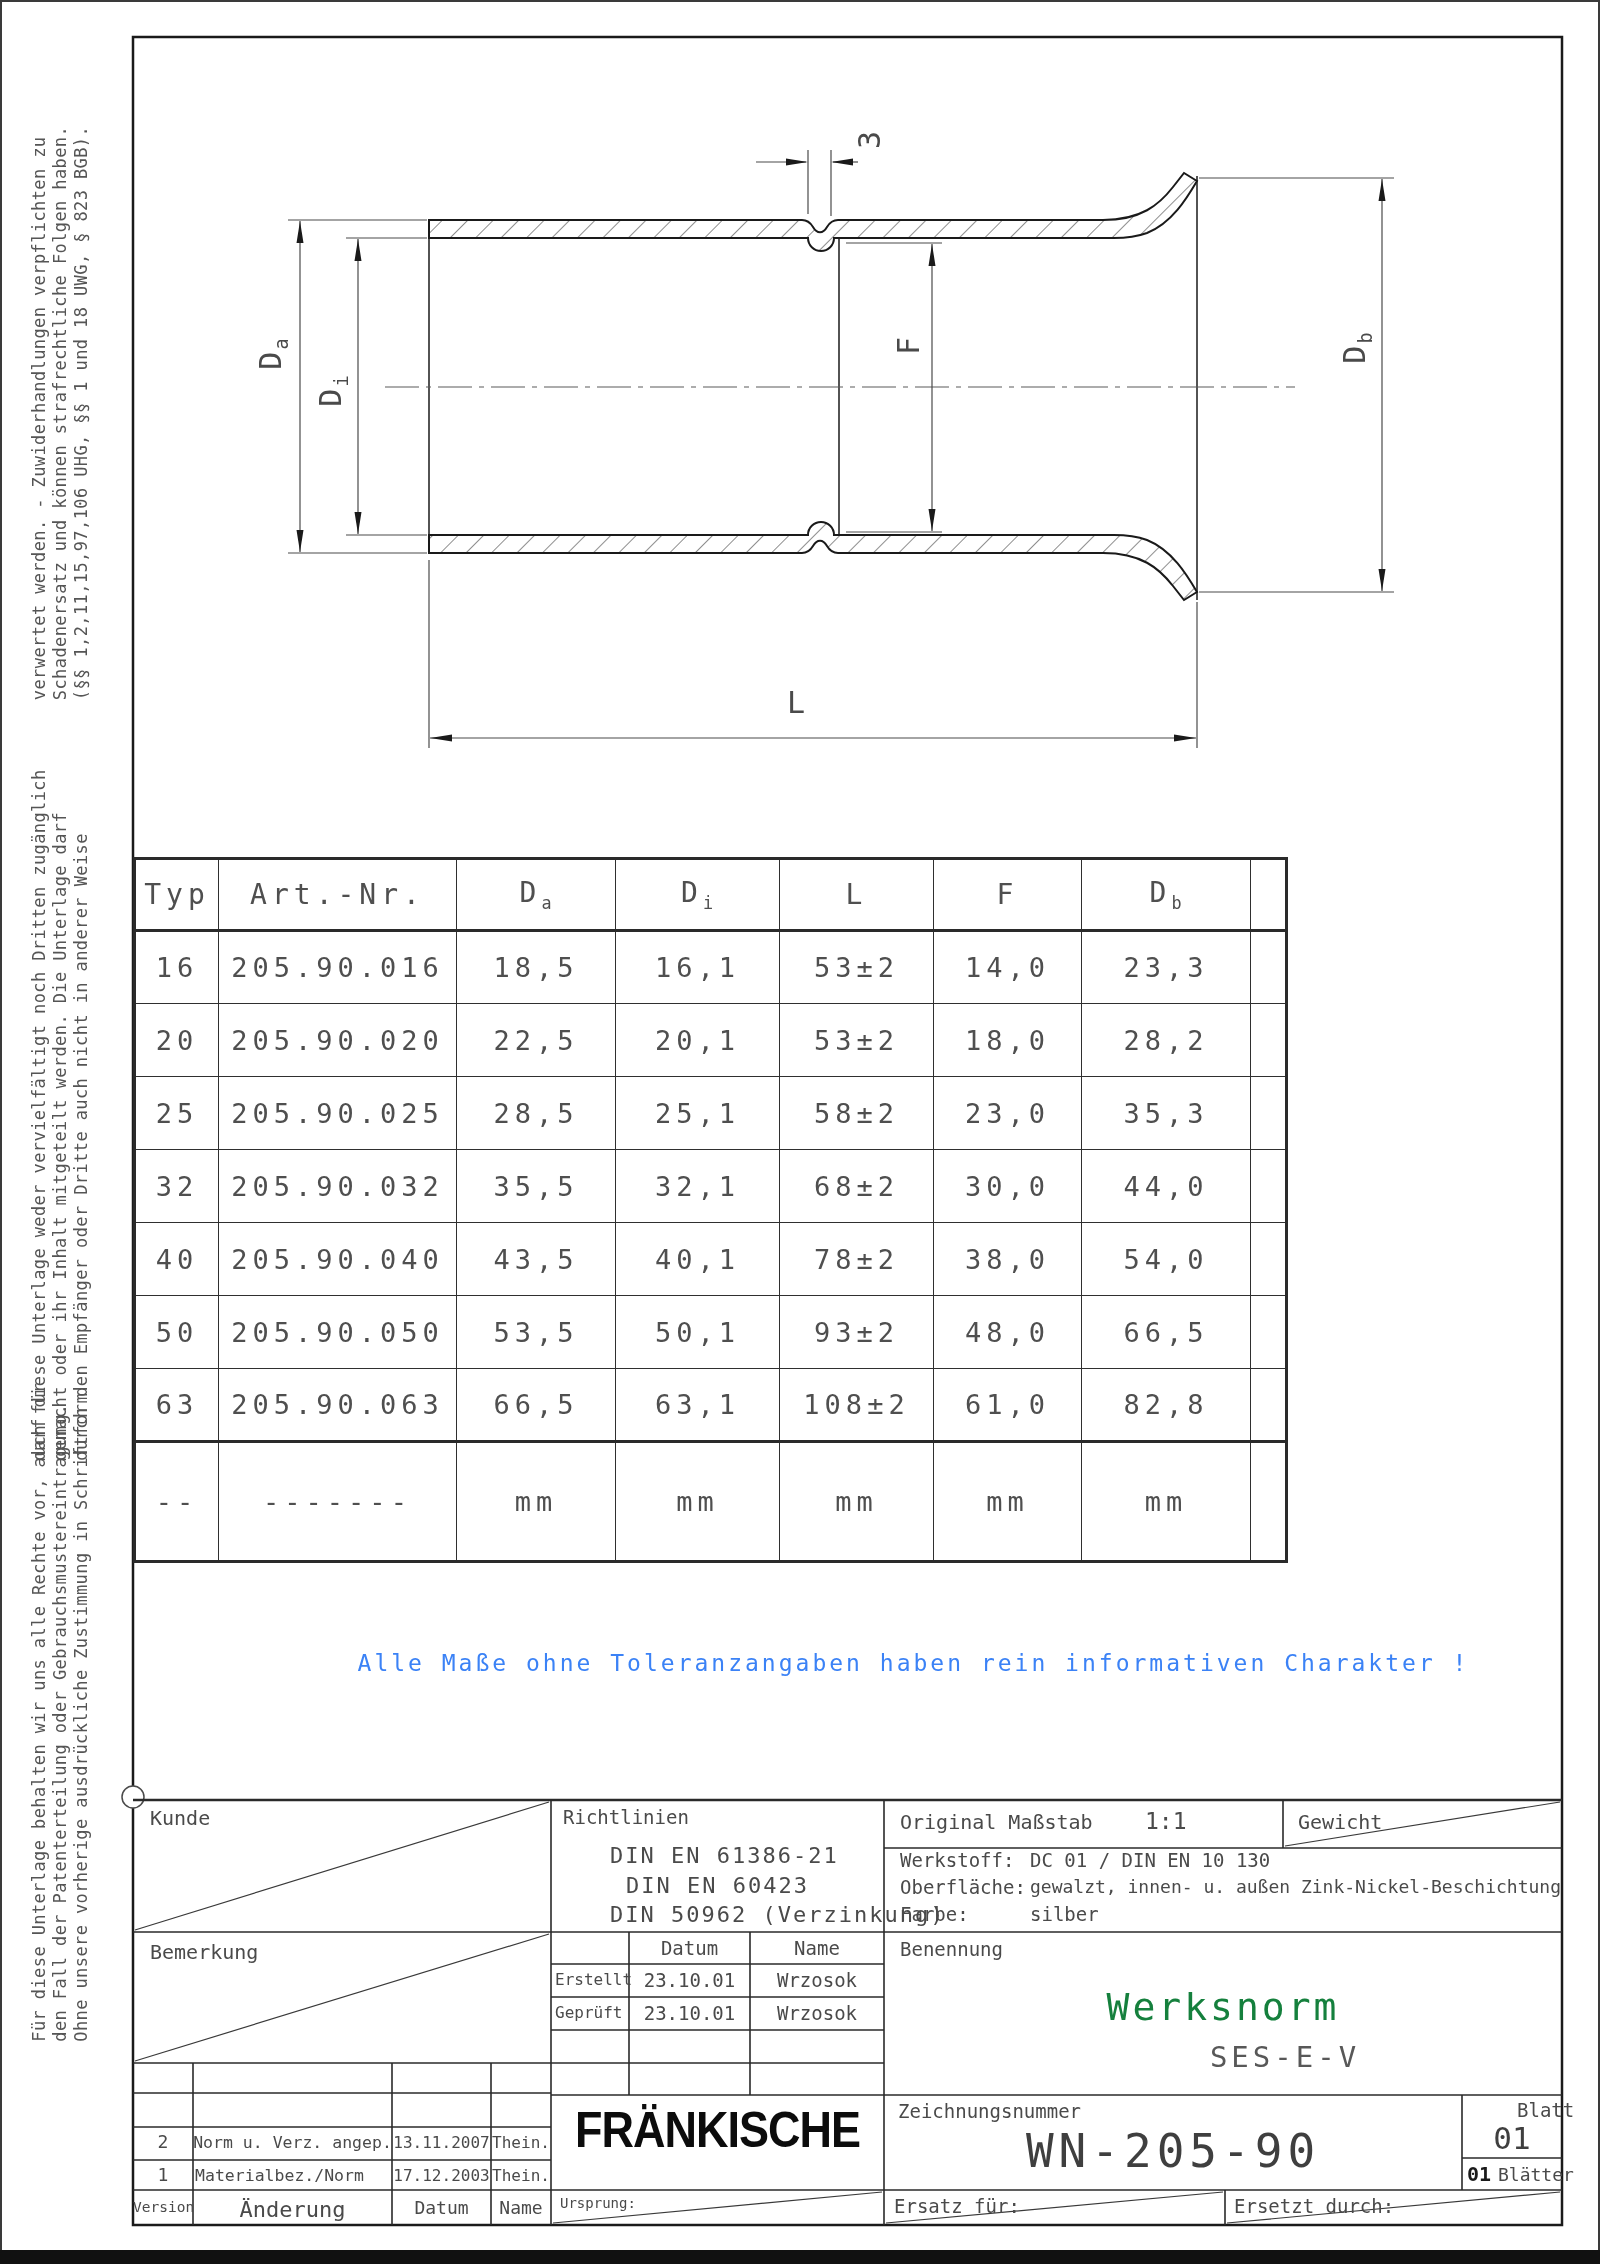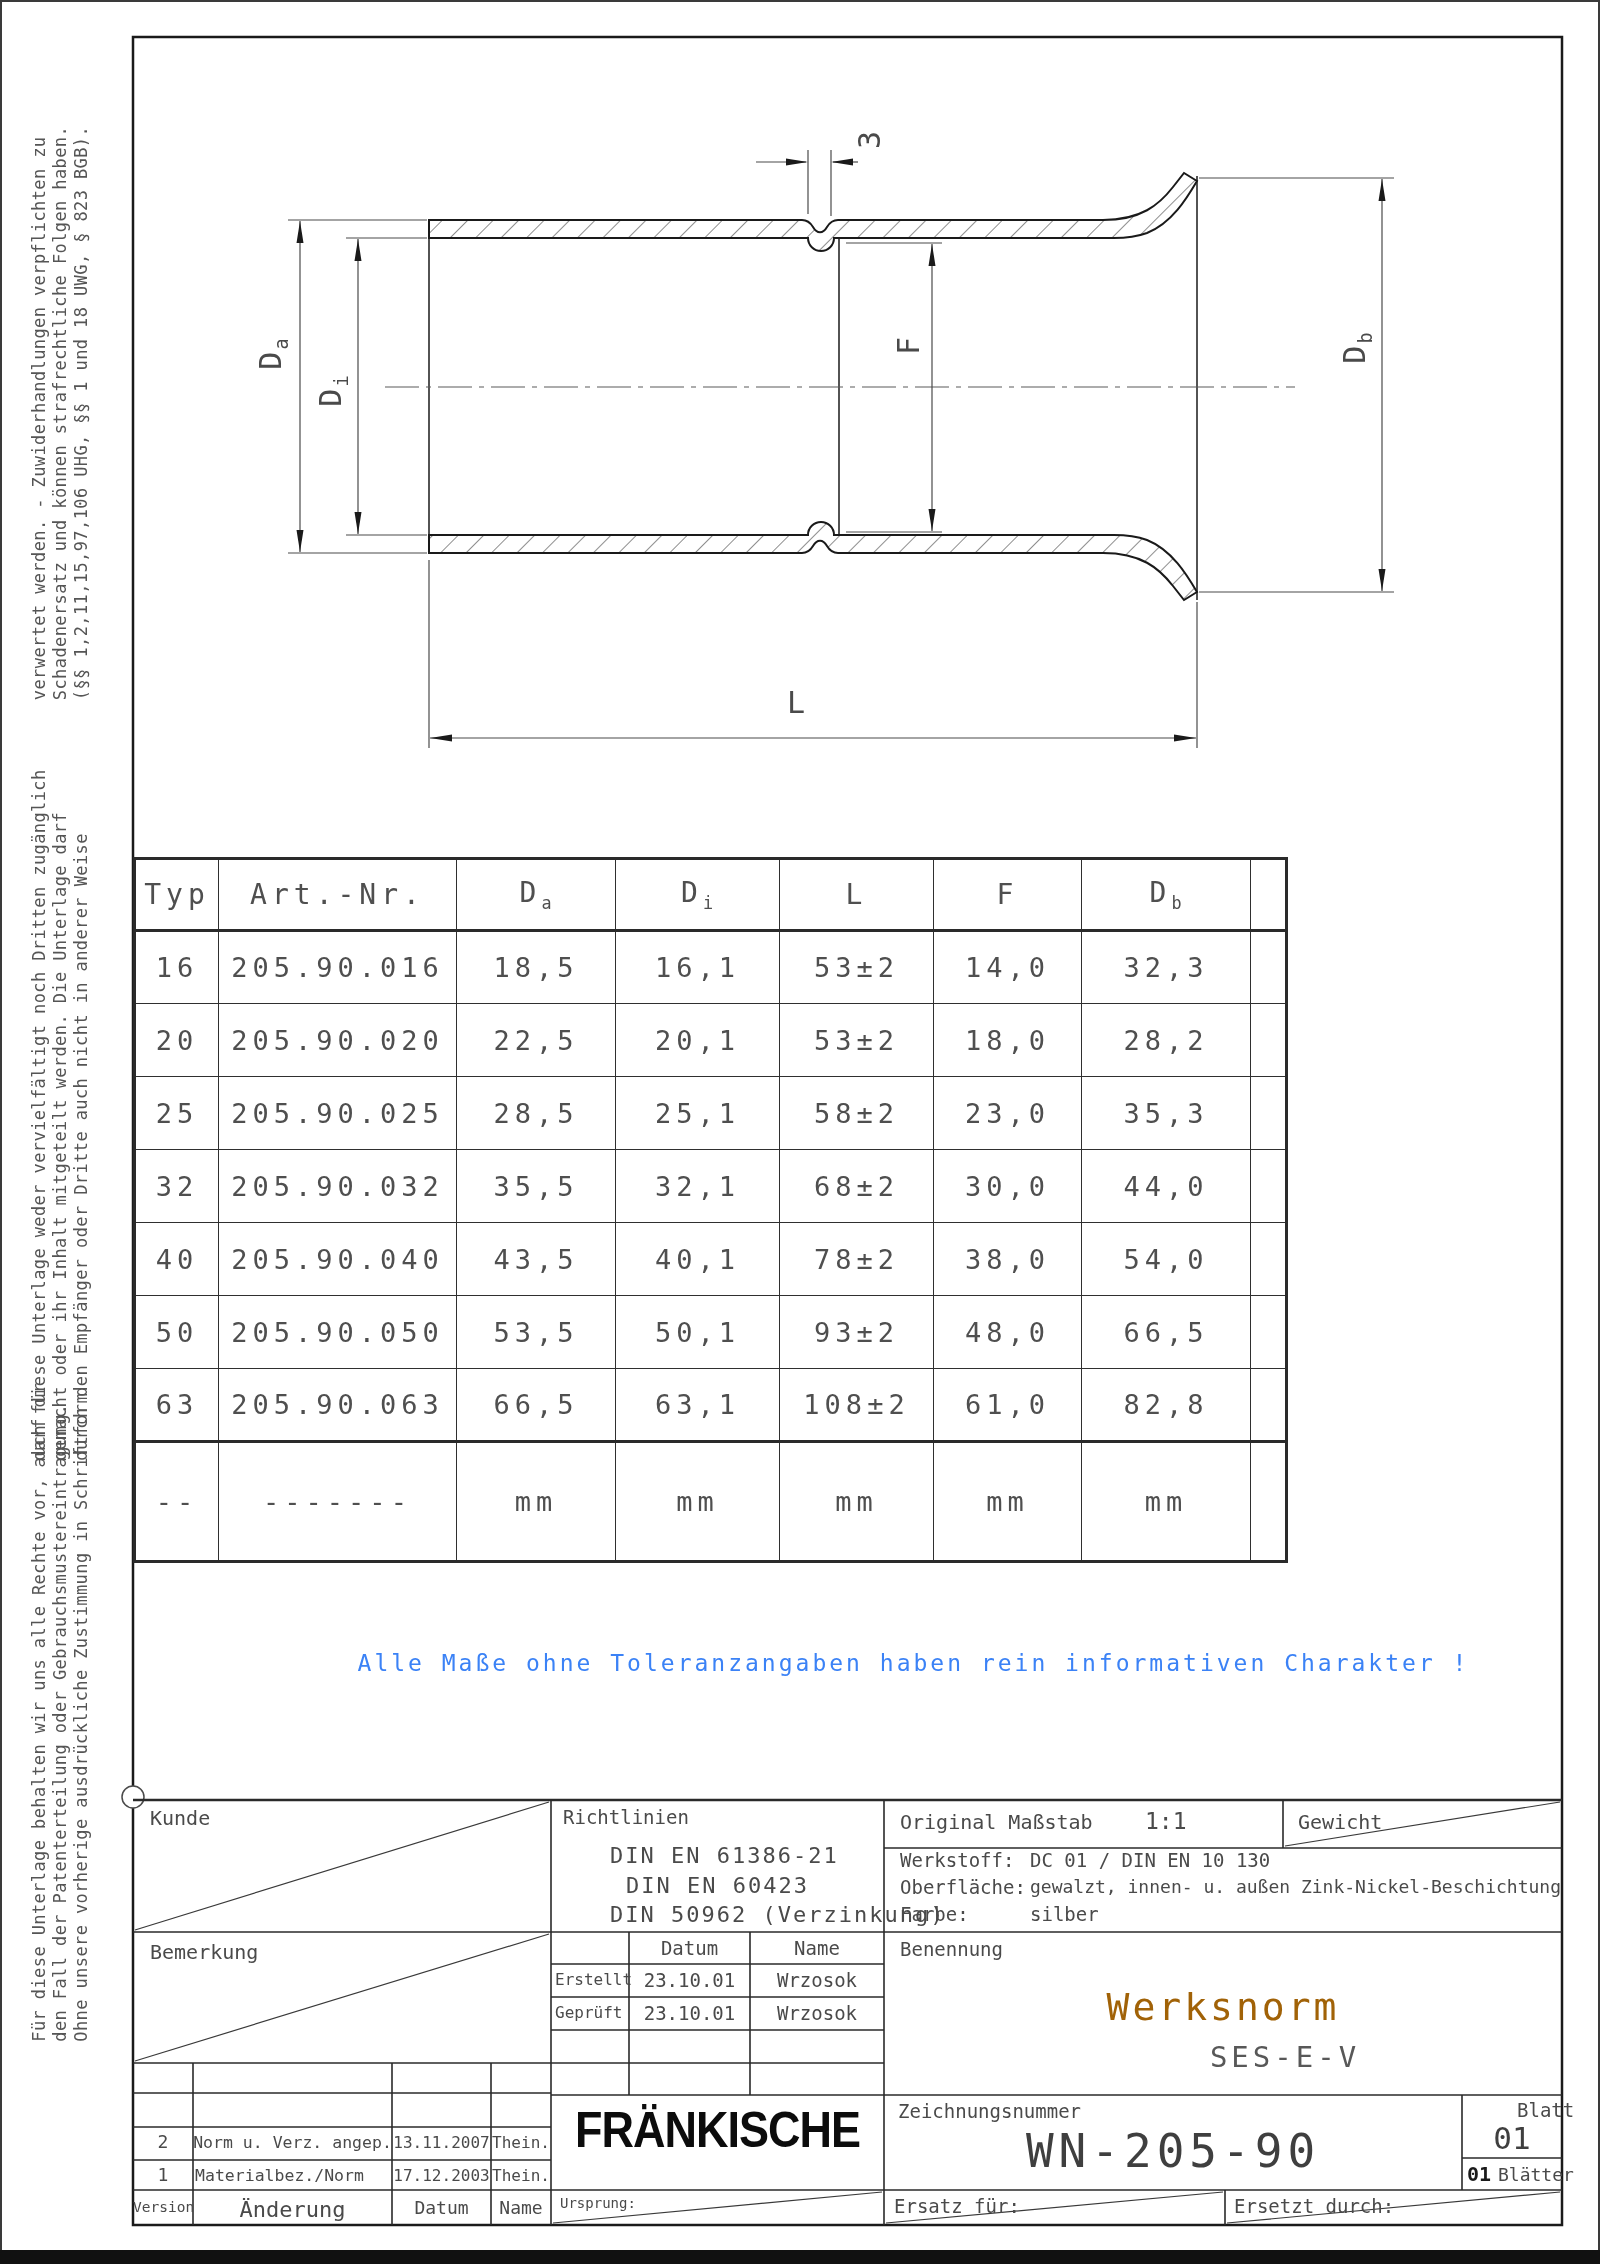--- a/index.html
+++ b/index.html
@@ -39,21 +39,21 @@
   .c{text-align:center;}
   .note{
     position:absolute;left:133px;top:1650px;width:1561px;text-align:center;
     font-size:23px;letter-spacing:3px;color:#3b82f6;
   }
   .logo{
     position:absolute;left:551px;top:2104px;width:333px;text-align:center;
     font-family:"Liberation Sans", sans-serif;font-weight:bold;font-size:45px;
     color:#0c0c0c;letter-spacing:-1px;transform:scaleY(1.12);
   }
-  .big-title{font-size:38px;letter-spacing:3px;color:#a16207;}
+  .big-title{font-size:38px;letter-spacing:3px;color:#15803d;}
   .sub-title{font-size:29px;letter-spacing:4px;color:#585858;}
   .dwg-no{font-size:46px;letter-spacing:5px;color:#3f3f3f;}
 </style>
 </head>
 <body>
 
 <div class="page-edge"></div>
 
 <div class="rotnote" style="left:60px;top:413px;">
   <div>verwertet werden. - Zuwiderhandlungen verpflichten zu</div>
@@ -195,21 +195,21 @@
     </tr>
   </thead>
   <tbody>
       <tr>
         <td>16</td>
         <td>205.90.016</td>
         <td>18,5</td>
         <td>16,1</td>
         <td>53±2</td>
         <td>14,0</td>
-        <td>32,3</td>
+        <td>23,3</td>
         <td></td>
       </tr>
       <tr>
         <td>20</td>
         <td>205.90.020</td>
         <td>22,5</td>
         <td>20,1</td>
         <td>53±2</td>
         <td>18,0</td>
         <td>28,2</td>

